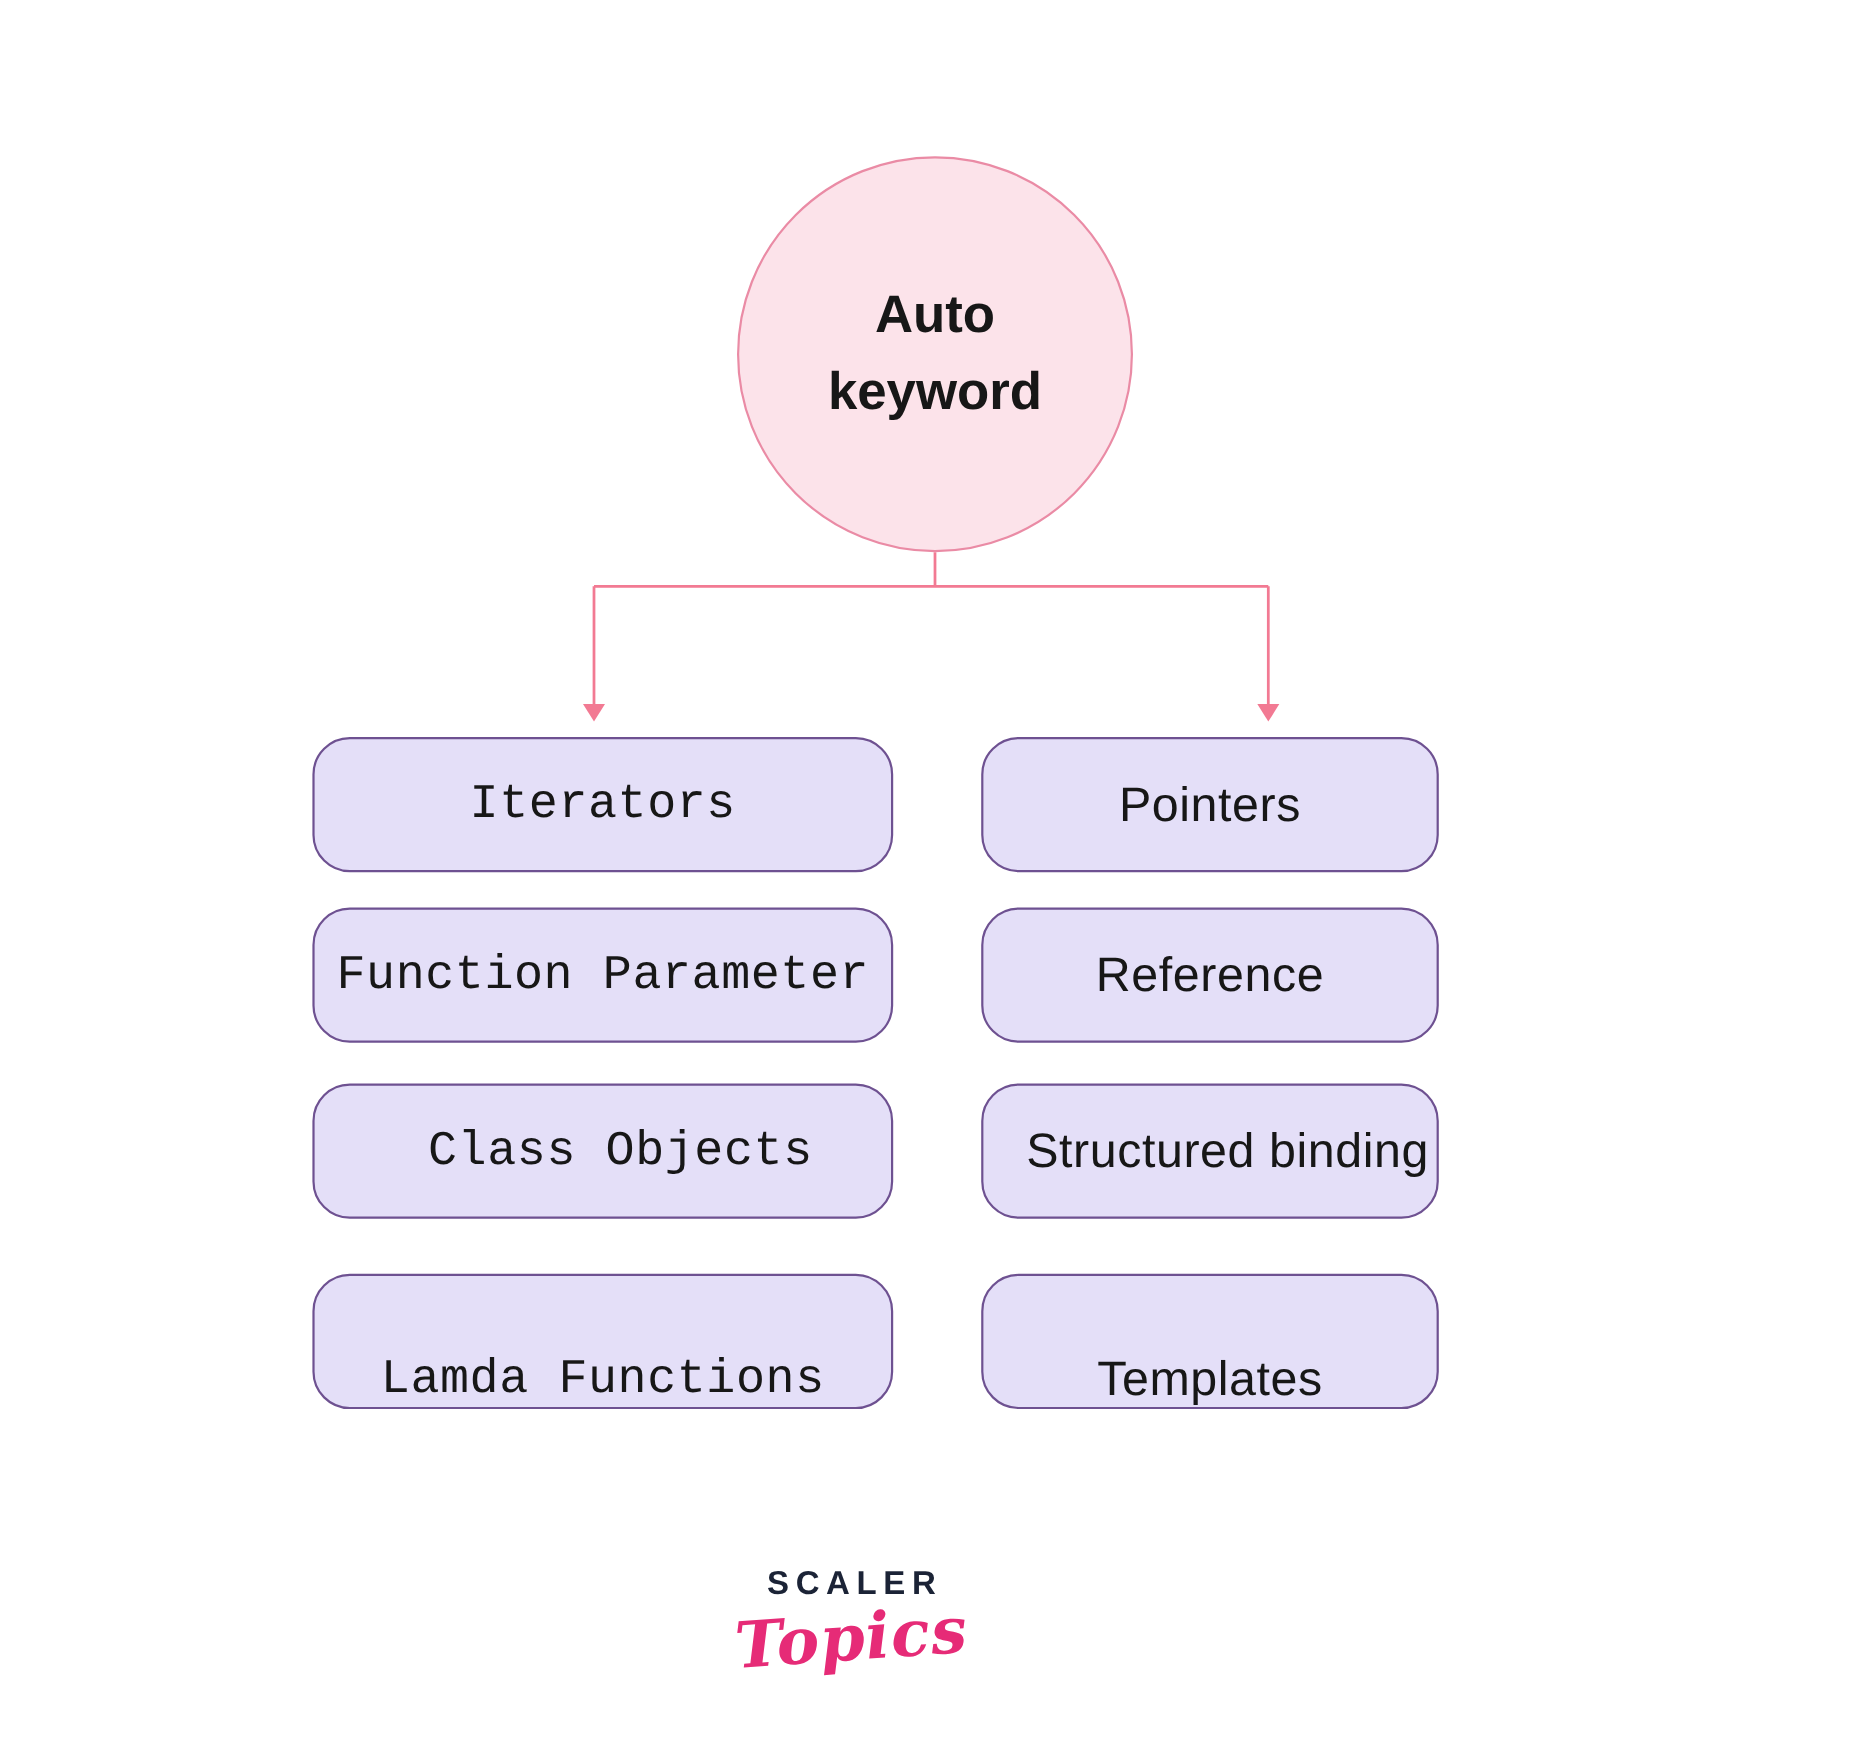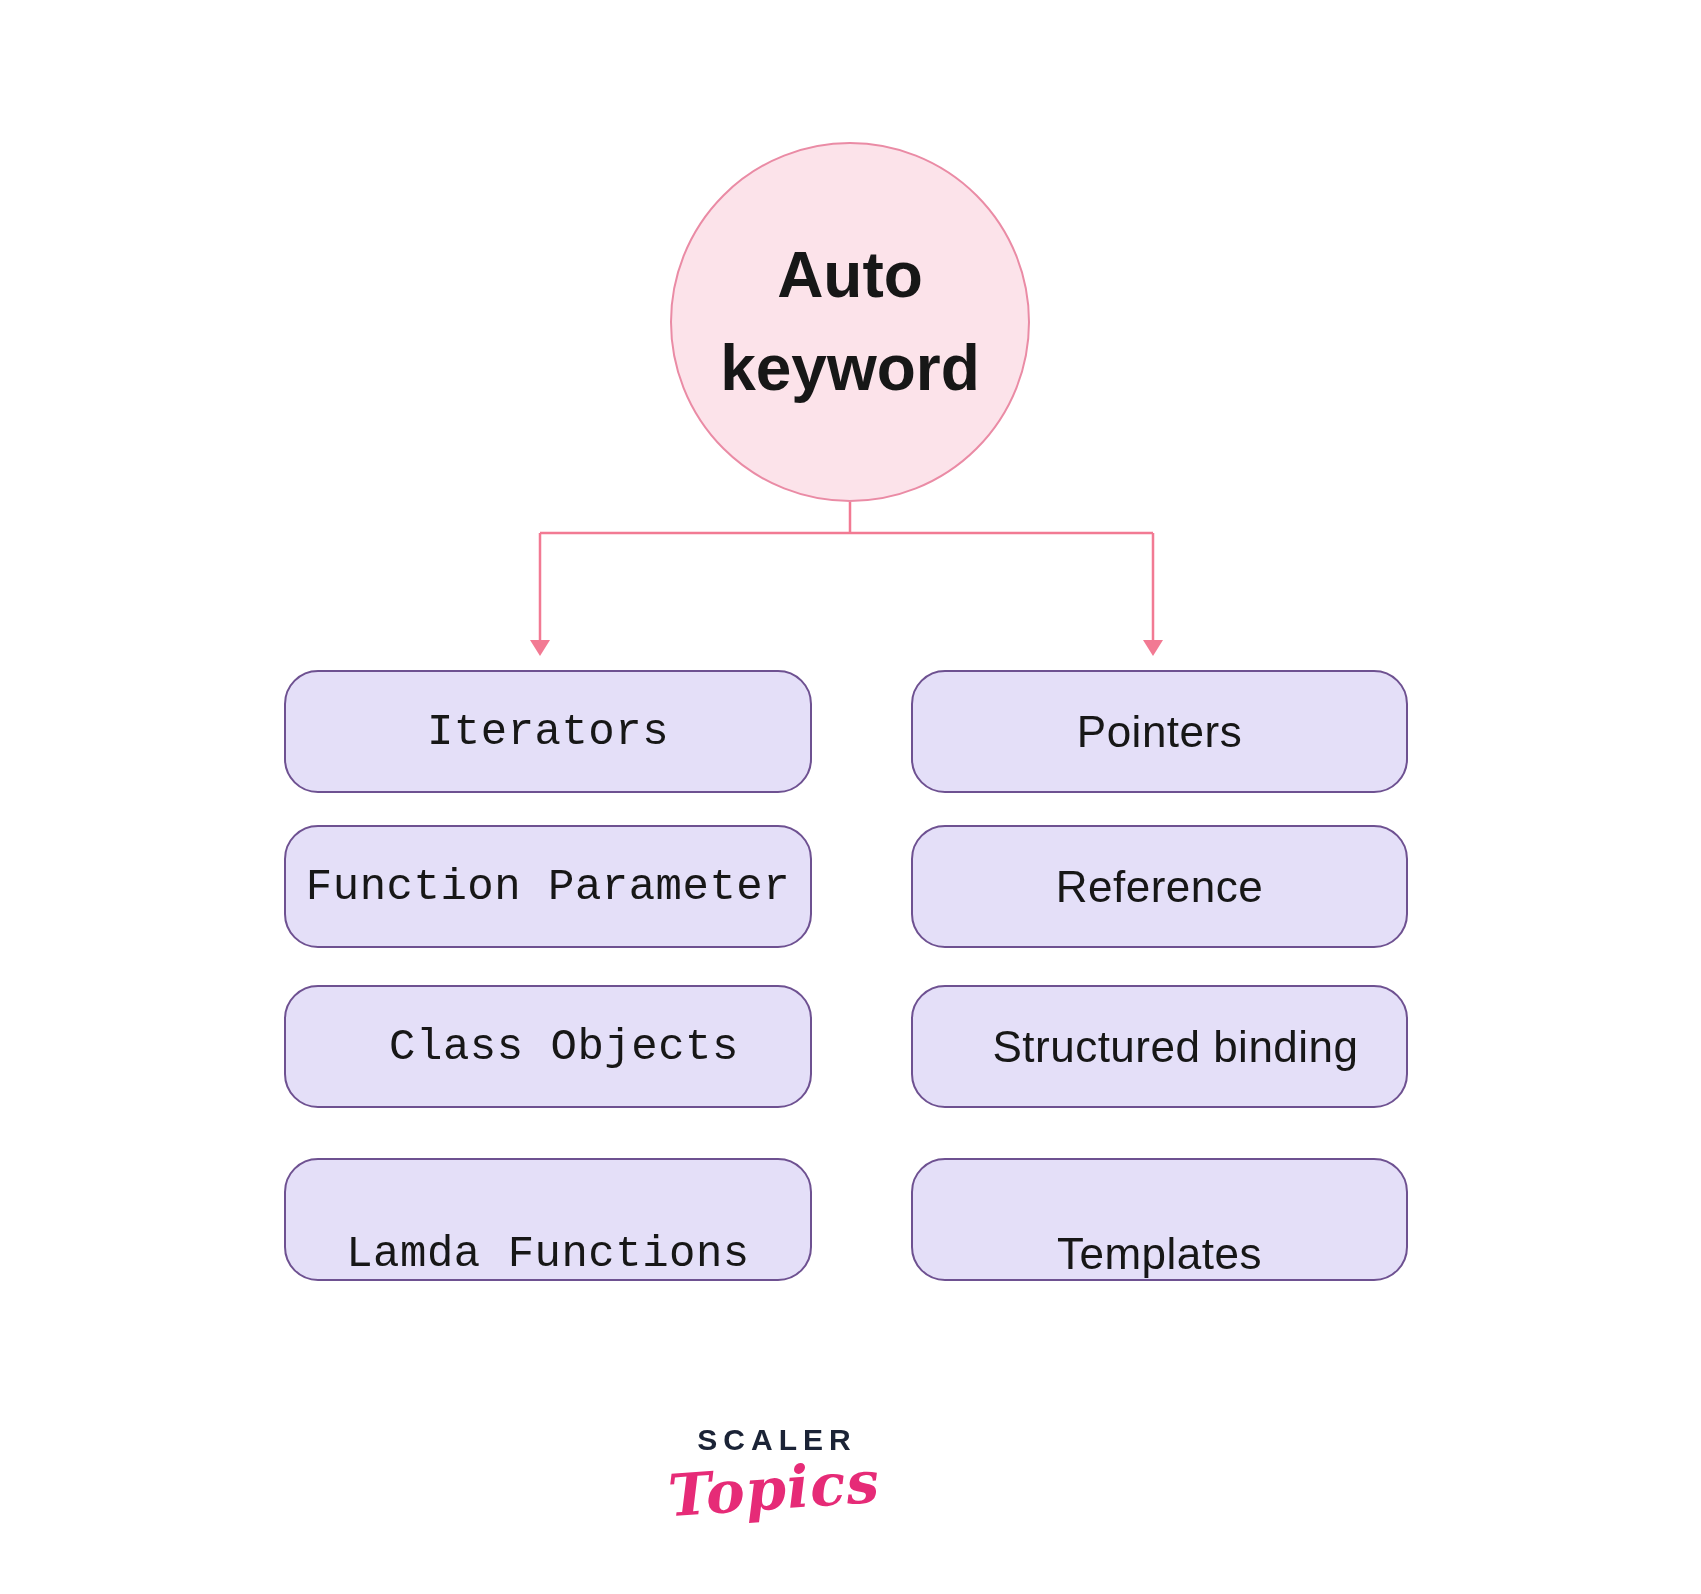--- a/index.html
+++ b/index.html
@@ -28,40 +28,40 @@
     width: 360px; height: 360px;
     border-radius: 50%;
     background: var(--circle-fill);
     border: 2px solid var(--circle-border);
     display: flex; align-items: center; justify-content: center;
   }
   .root-label {
     display: block;
     width: 270px;
     text-align: center;
-    font-size: 64px;
+    font-size: 48px;
     font-weight: 700;
     line-height: 1.45;
     color: var(--node-text);
   }
 
   .connector { position: absolute; left: 0; top: 0; pointer-events: none; }
   .connector .line { stroke: var(--connector); stroke-width: 2.5; fill: none; }
   .connector .head { fill: var(--connector); stroke: none; }
 
   .node-box {
     position: absolute;
     height: 123px;
     background: var(--box-fill);
     border: 2px solid var(--box-border);
     border-radius: 34px;
     display: flex; align-items: center; justify-content: center;
   }
   .col-left  { left: 284px; width: 528px; font-family: Liberation Mono, monospace; }
-  .col-right { left: 892px; width: 497px; margin-left: 19px; }
+  .col-right { left: 892px; width: 416px; }
   .row1 { top: 670px; }
   .row2 { top: 825px; }
   .row3 { top: 985px; padding-left: 32px; }
   .row4 { top: 1158px; align-items: flex-end; }
   .node-label {
     font-size: 44px;
     color: var(--node-text);
     letter-spacing: 0.5px;
     white-space: nowrap;
   }

